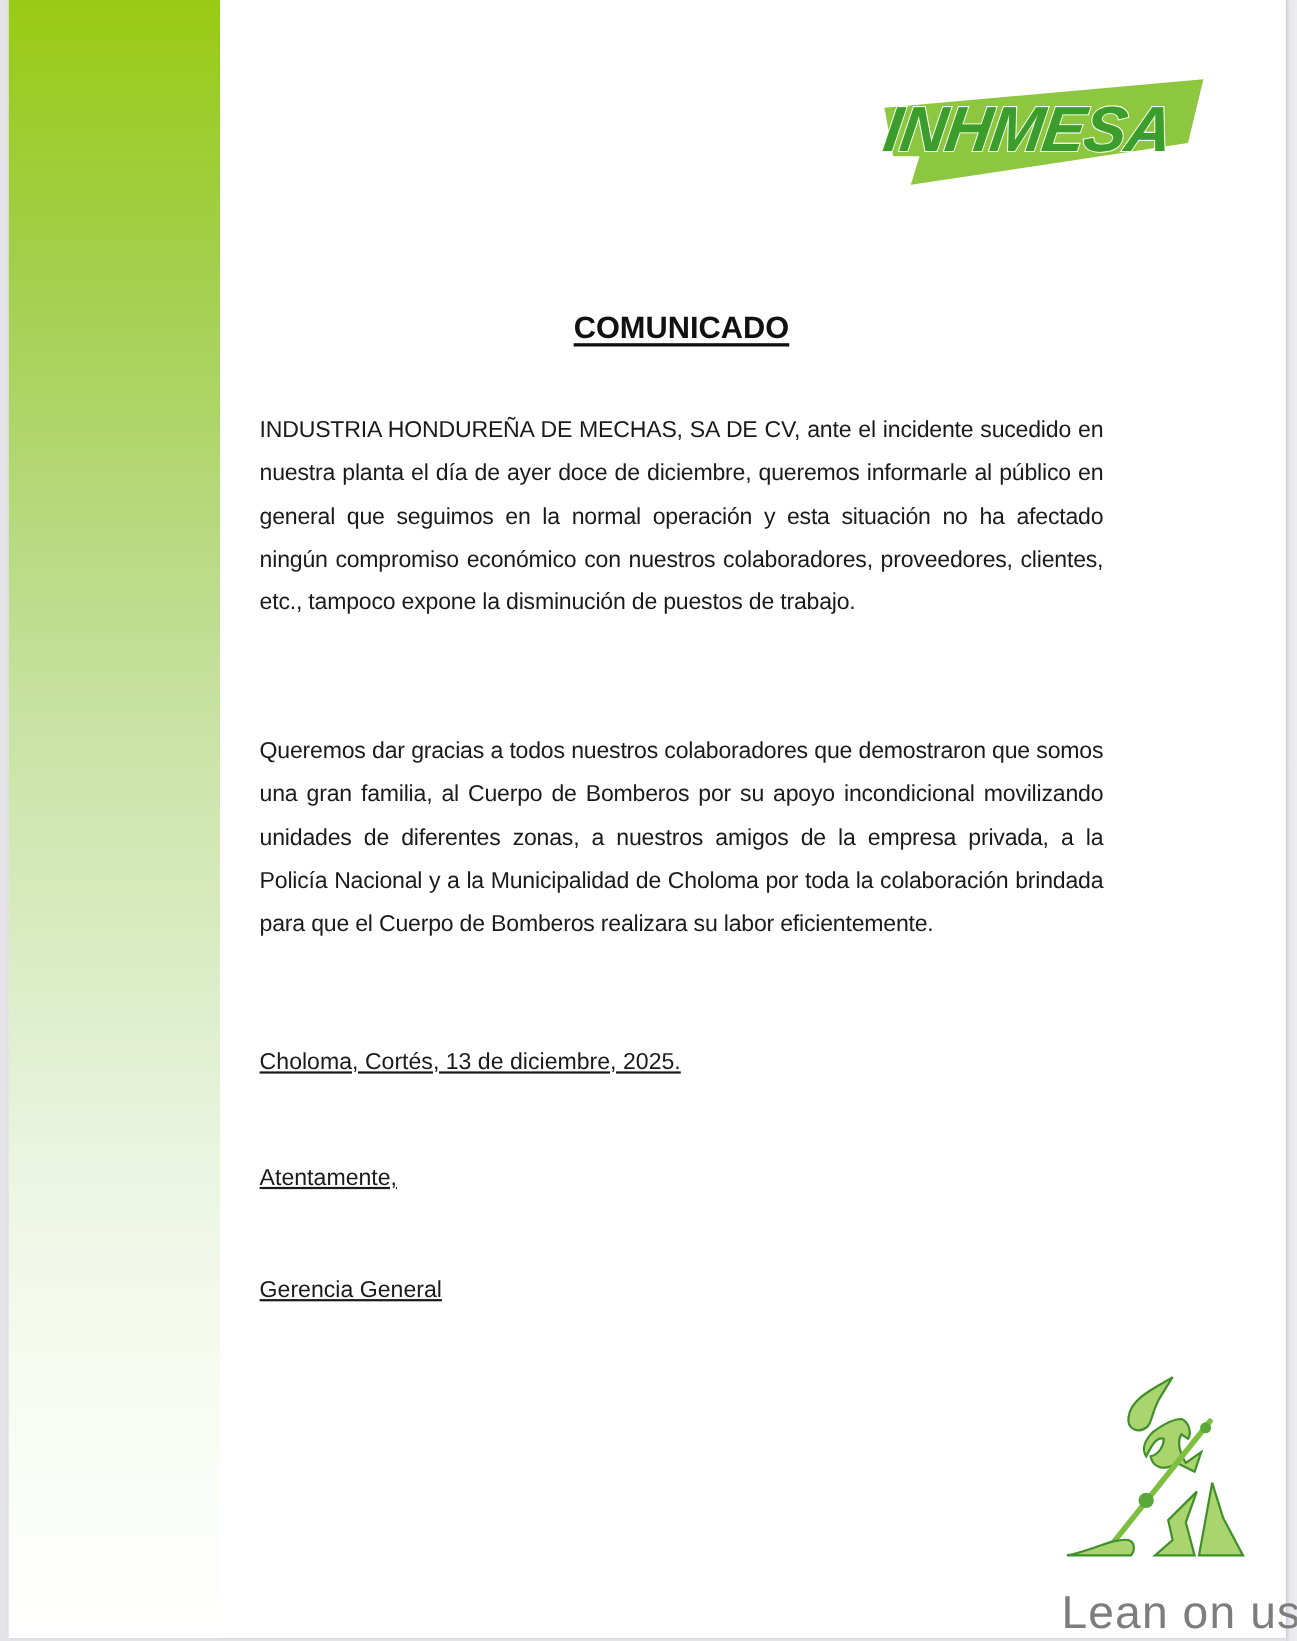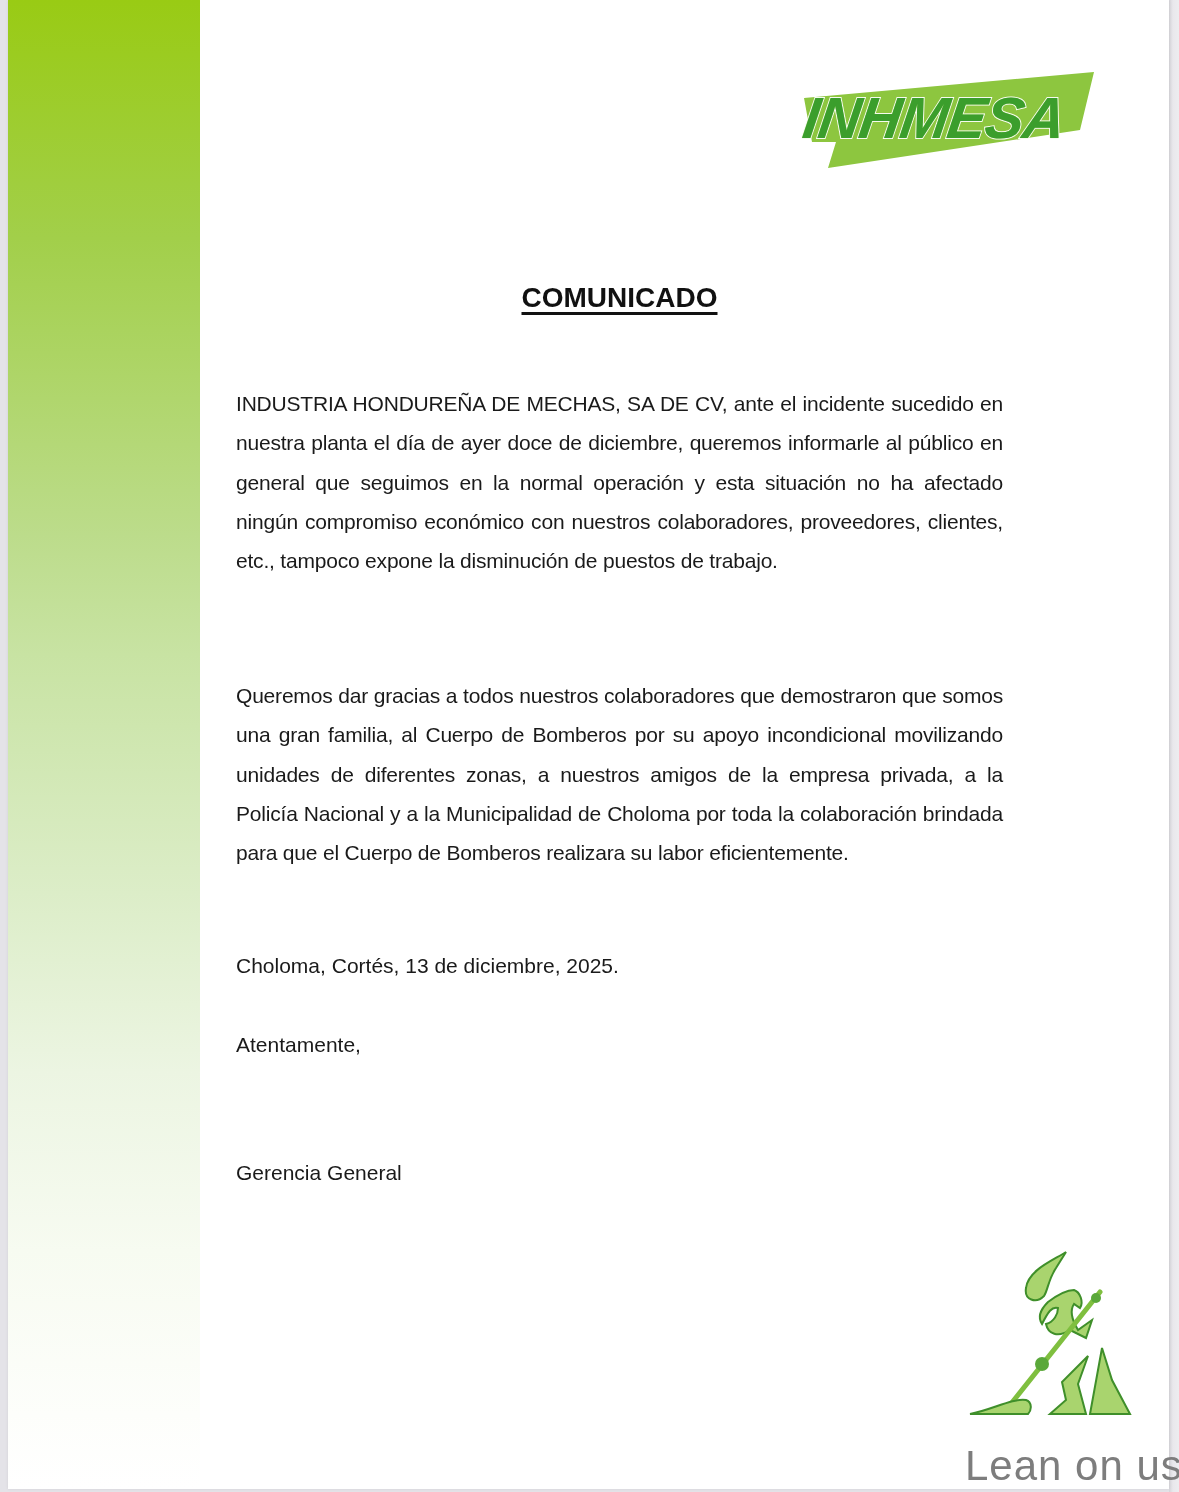--- a/index.html
+++ b/index.html
@@ -86,33 +86,33 @@
     .para {
       position: absolute;
       left: 236px;
       width: 767px;
       font-family: "Liberation Sans", sans-serif;
       font-size: 21px;
       line-height: 39.3px;
       color: #1a1a1a;
       text-align: justify;
       letter-spacing: -0.2px;
-      margin-top: 13px;
     }
     .p1 { top: 371px; }
     .p2 { top: 663px; }
     .line {
       position: absolute;
       left: 236px;
       font-size: 21px;
       color: #1a1a1a;
       white-space: nowrap;
+      text-decoration: underline;
     }
     .date-line { top: 954px; }
-    .closing { top: 1033px; }
+    .closing { top: 1059px; }
     .signature { top: 1137px; margin-top: 24px; }
     .mascot {
       position: absolute;
       left: 962px;
       top: 1250px;
       width: 180px;
       height: 170px;
     }
     .mascot svg { width: 100%; height: 100%; display: block; }
     .slogan {

